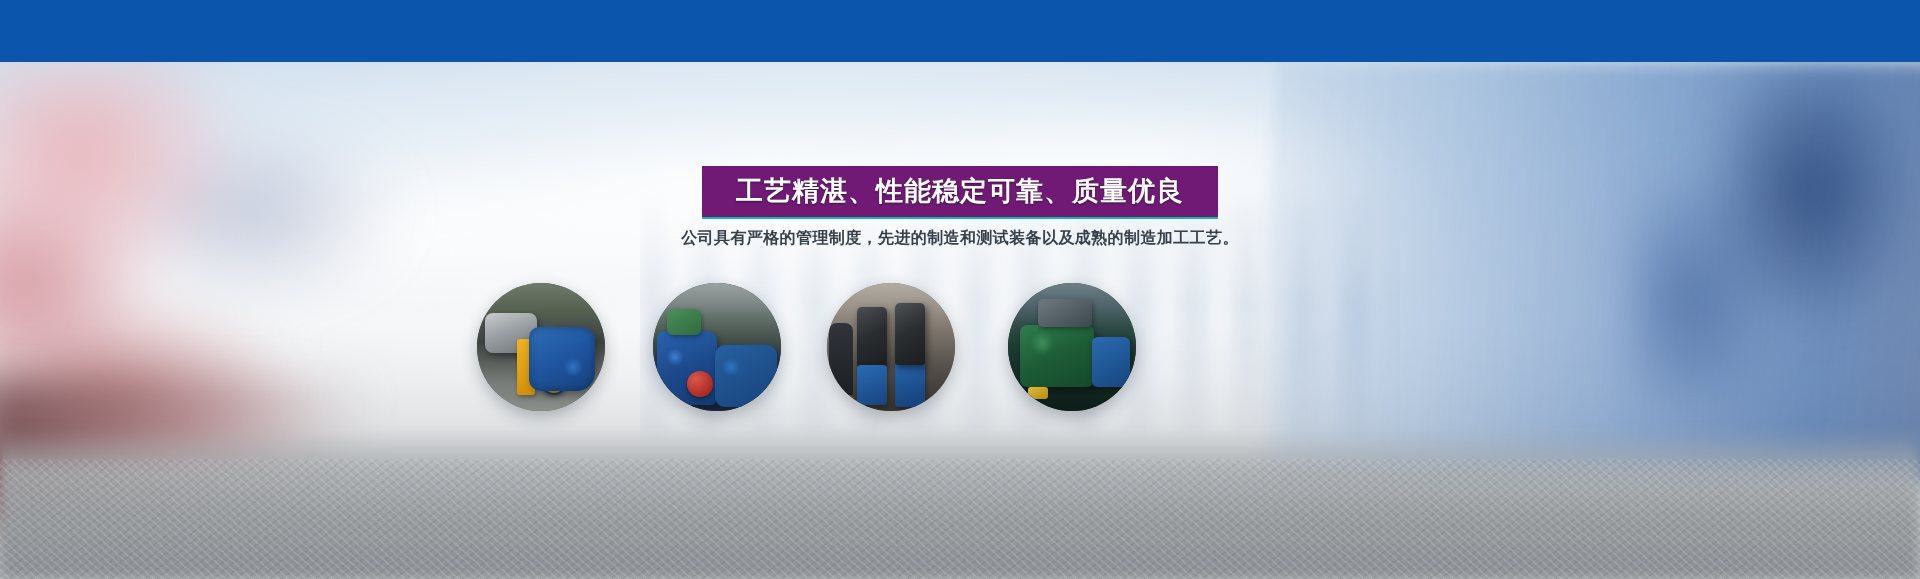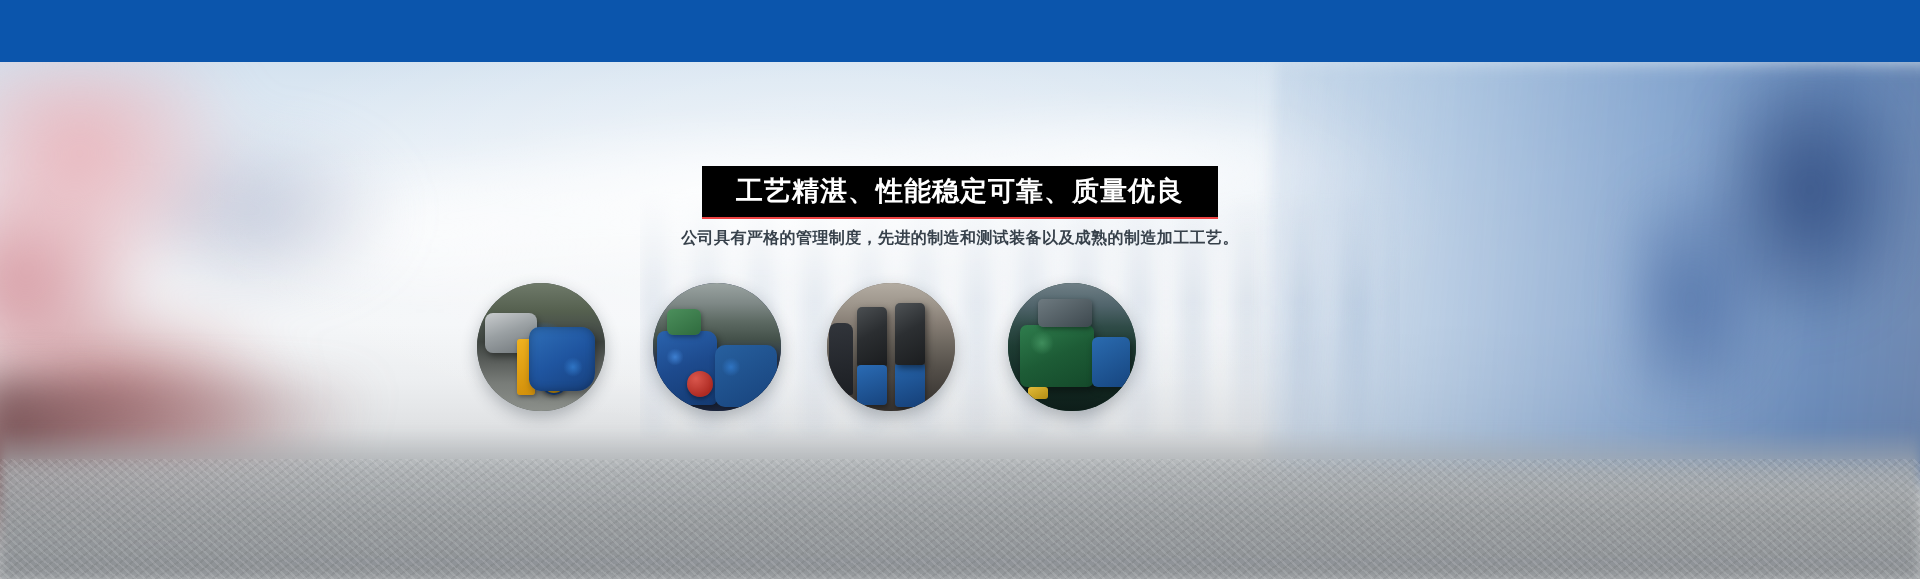--- a/index.html
+++ b/index.html
@@ -99,23 +99,23 @@
   
   .bg-haze {
     position:absolute; inset:0;
     background:radial-gradient(ellipse 900px 320px at 820px 210px, rgba(255,255,255,.55), rgba(255,255,255,0) 70%);
   }
 
   
   .headline-wrap { position:absolute; left:0; top:166px; width:1920px; z-index:20; text-align:center; }
   .headline {
     display:inline-block; position:relative;
-    background:#000000;
+    background:#701a75;
     padding:9px 34px 10px 34px;
-    border-bottom:2px solid #ef4444;
+    border-bottom:2px solid #14b8a6;
   }
   .headline-text {
     display:block;
     font-family:"DejaVu Sans","Liberation Sans",sans-serif;
     font-size:27px; font-weight:bold; color:#ffffff;
     letter-spacing:1px; line-height:32px;
     text-shadow:0 1px 2px rgba(0,0,0,.45);
     white-space:nowrap;
   }
   .subtitle-wrap { position:absolute; left:0; top:227px; width:1920px; z-index:20; text-align:center; }

